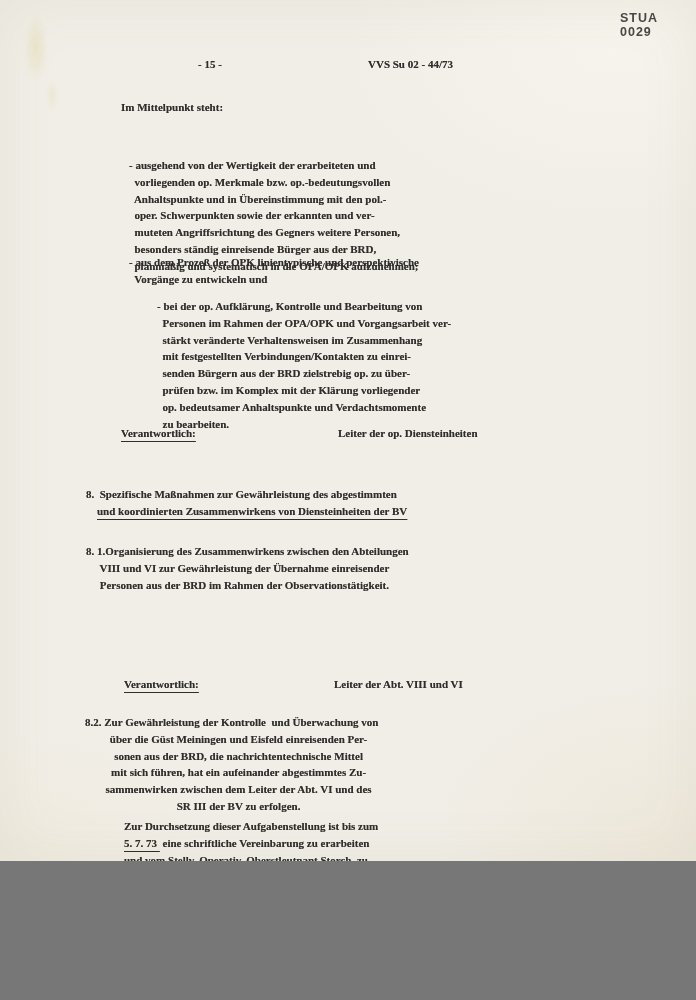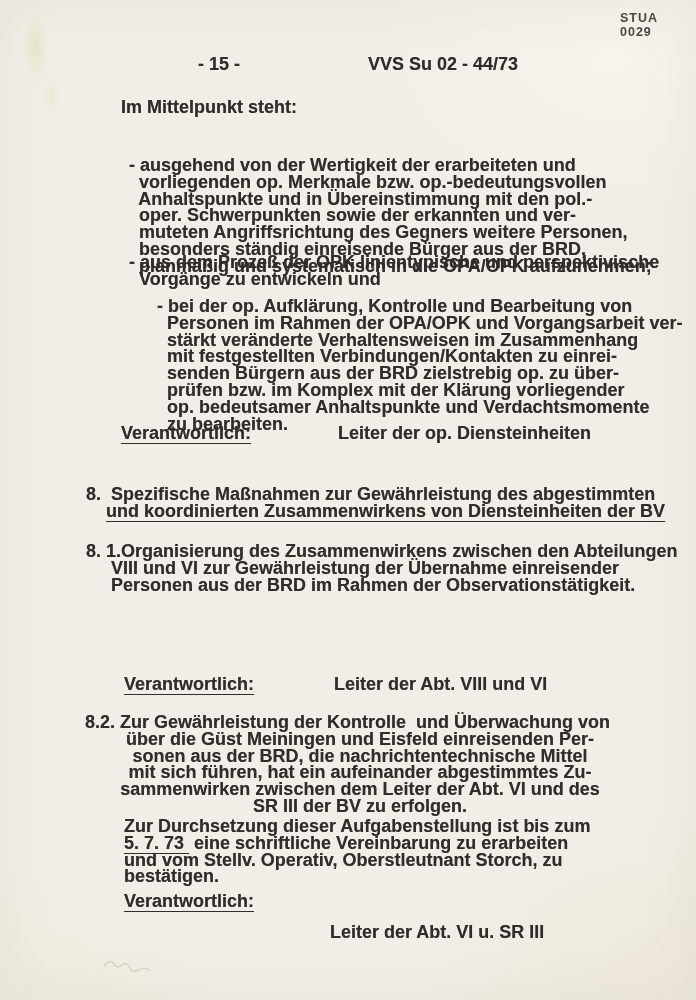--- a/index.html
+++ b/index.html
@@ -1,35 +1,35 @@
 <!DOCTYPE html>
 <html><head>
 <meta charset="utf-8">
 <style>
   html,body{margin:0;padding:0;}
   body{background:#777;}
   .page{
     position:relative;
-    width:696px;height:1000px;
+    width:696px;height:861px;
     margin:0 auto;
     overflow:hidden;
     background:
       radial-gradient(18px 50px at 36px 48px, rgba(216,205,130,.30), transparent 70%),
       radial-gradient(10px 26px at 52px 96px, rgba(216,205,130,.20), transparent 70%),
       radial-gradient(420px 260px at 88% 6%, rgba(250,248,240,.55), transparent 65%),
       radial-gradient(340px 220px at 96% 97%, rgba(232,222,196,.35), transparent 70%),
       radial-gradient(260px 160px at 4% 98%, rgba(236,228,205,.30), transparent 70%),
       #f1eee7;
     box-shadow: inset 0 0 60px rgba(120,110,80,.08);
   }
   .mono{
     position:absolute;
-    font-family:Liberation Sans, sans-serif;
+    font-family:Liberation Serif, serif;
     font-weight:700;
-    font-size:18px;
+    font-size:11px;
     line-height:16.8px;
     letter-spacing:0;
     color:#2f2e2c;
     white-space:pre;
     text-shadow:0 0 .4px rgba(47,46,44,.55);
   }
   .u{
     text-decoration:underline;
     text-decoration-thickness:1.4px;
     text-underline-offset:3.5px;

